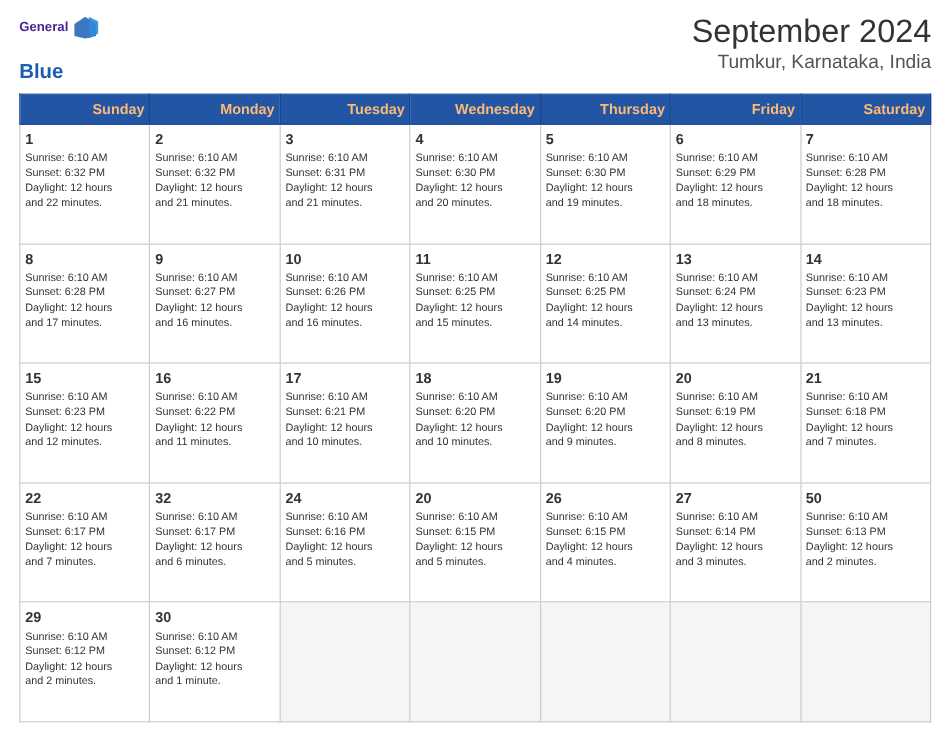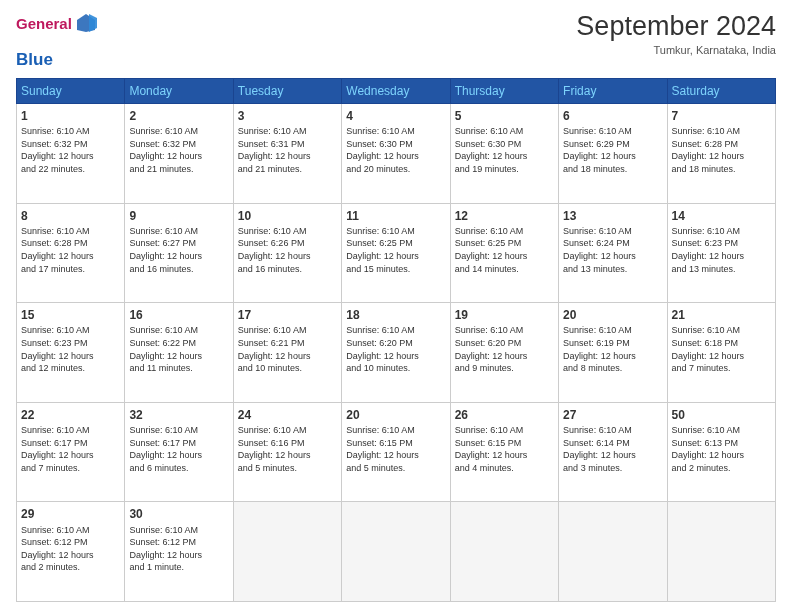--- a/index.html
+++ b/index.html
@@ -28,56 +28,56 @@
       flex-direction: column;
       align-items: flex-start;
     }
     .logo-text {
       display: flex;
       align-items: center;
       font-size: 18px;
       font-weight: bold;
       color: #333;
     }
-    .logo-general { color: #be185d; font-size: 15px; font-weight: bold; }
+    .logo-general { color: #4c1d95; font-size: 11px; font-weight: bold; }
     .logo-blue { color: #1a5fb4; font-size: 17px; font-weight: bold; }
     .logo-icon {
       width: 22px;
       height: 22px;
       margin-left: 3px;
     }
     .title-block {
       text-align: right;
     }
     .month-title {
       font-size: 27px;
       color: #333;
       font-weight: normal;
       line-height: 1.1;
     }
     .location {
-      font-size: 11px;
+      font-size: 16px;
       color: #555;
       margin-top: 2px;
     }
     .calendar {
       flex: 1;
       border: 1px solid #ccc;
       border-collapse: collapse;
       width: 100%;
       table-layout: fixed;
     }
     .calendar th {
       background: #2255a4;
-      color: #7dd3fc;
+      color: #fdba74;
       font-size: 12px;
-      font-weight: normal;
+      font-weight: bold;
       padding: 5px 4px;
       border: 1px solid #1a4490;
-      text-align: left;
+      text-align: right;
     }
     .calendar td {
       border: 1px solid #ccc;
       vertical-align: top;
       padding: 4px 4px 3px 4px;
       font-size: 9.2px;
       color: #333;
       line-height: 1.35;
       background: #fff;
     }

